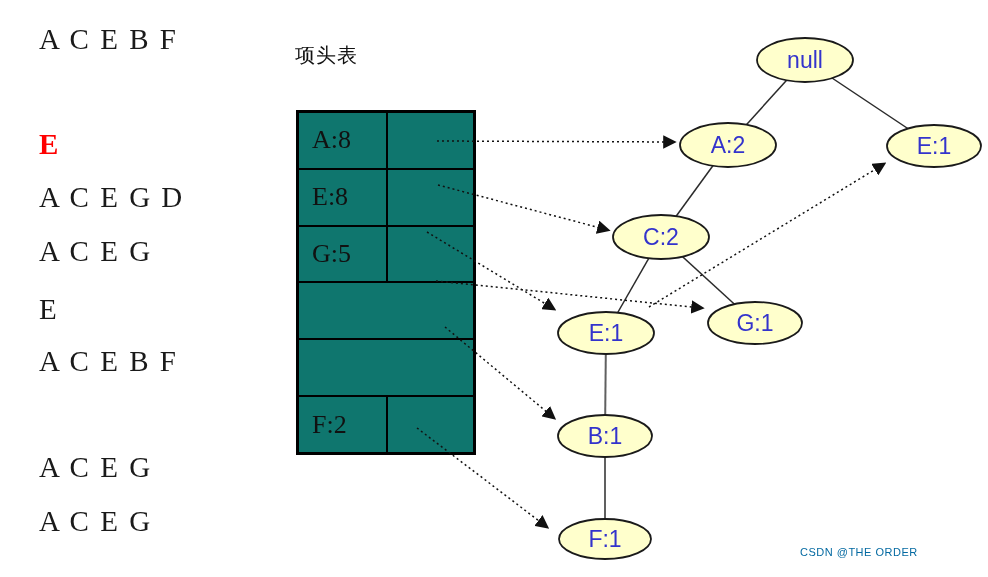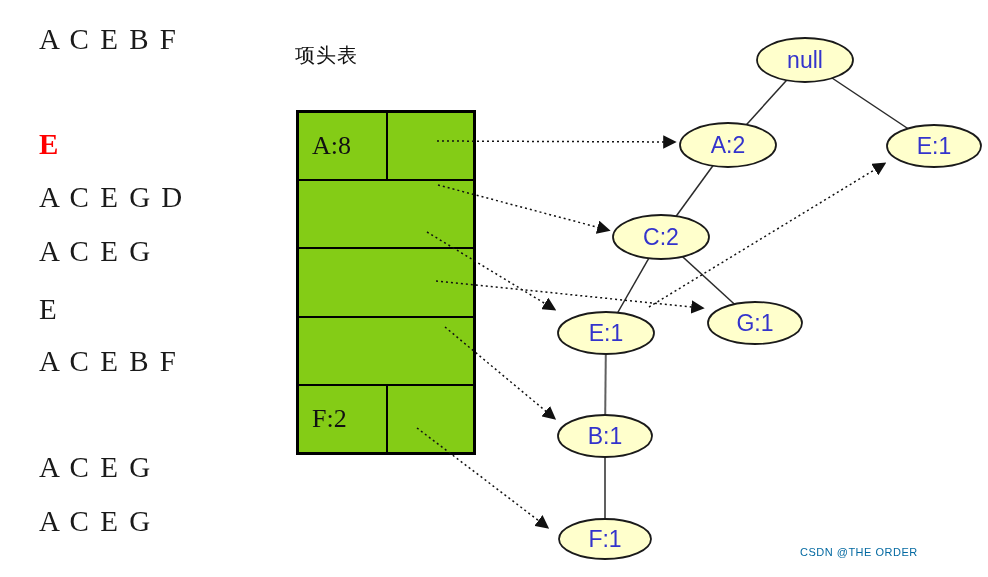--- a/index.html
+++ b/index.html
@@ -17,21 +17,21 @@
   }
   .txn-line.highlight { color:#ff0000; font-weight:bold; }
   
   .table-title {
     position:absolute; left:295px; top:42px;
     font-size:20px; color:#111; letter-spacing:1px;
   }
   
   .header-table {
     position:absolute; left:296px; top:110px; width:180px; height:345px;
-    border:3px solid #000; display:flex; flex-direction:column; background:#84cc16;
+    border:3px solid #000; display:flex; flex-direction:column; background:#0f766e;
   }
   .ht-row { flex:1; display:flex; border-bottom:2px solid #000; }
   .ht-row:last-child { border-bottom:none;gap:16px; }
   .ht-cell-item {
     width:89px; border-right:2px solid #000; display:flex; align-items:center;
     padding-left:13px; font-family:"Liberation Serif", serif; font-size:26px; color:#111;
   }
   .ht-cell-link { flex:1; }
   
   .tree-svg { position:absolute; left:0; top:0; width:988px; height:577px; pointer-events:none; }
@@ -62,20 +62,25 @@
   </div>
 
   <div class="table-title">项头表</div>
 
   <div class="header-table">
     <div class="ht-row">
       <div class="ht-cell-item">A:8</div>
       <div class="ht-cell-link"></div>
     </div>
     <div class="ht-row">
+      <div class="ht-cell-item">E:8</div>
+      <div class="ht-cell-link"></div>
+    </div>
+    <div class="ht-row">
+      <div class="ht-cell-item">G:5</div>
       <div class="ht-cell-link"></div>
     </div>
     <div class="ht-row">
       <div class="ht-cell-link"></div>
     </div>
     <div class="ht-row">
       <div class="ht-cell-link"></div>
     </div>
     <div class="ht-row">
       <div class="ht-cell-item">F:2</div>

